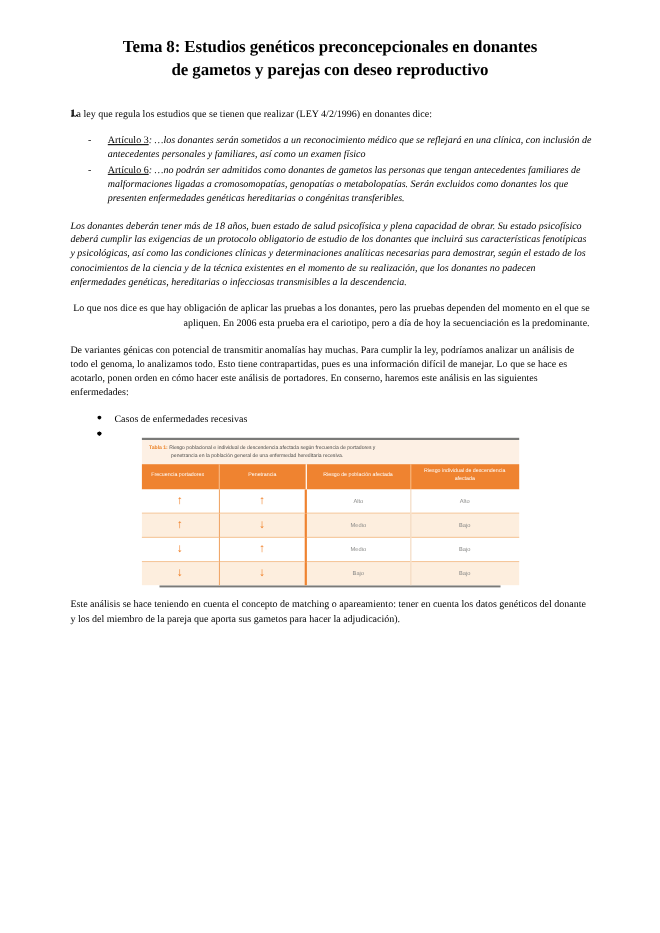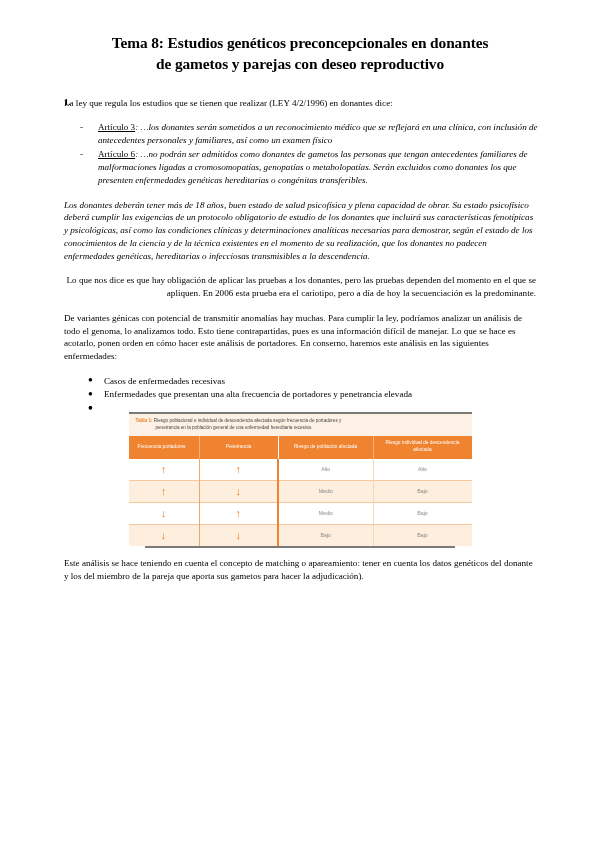--- a/index.html
+++ b/index.html
@@ -210,21 +210,21 @@
   <p class="body gap-before">Lo que nos dice es que hay obligación de aplicar las pruebas a los donantes, pero las pruebas dependen del momento en el que se apliquen. En 2006 esta prueba era el cariotipo, pero a día de hoy la secuenciación es la predominante.</p>
 
 
   <p class="body">De variantes génicas con potencial de transmitir anomalías hay muchas. Para cumplir la ley, podríamos analizar un análisis de todo el genoma, lo analizamos todo. Esto tiene contrapartidas, pues es una información difícil de manejar. Lo que se hace es acotarlo, ponen orden en cómo hacer este análisis de portadores. En conserno, haremos este análisis en las siguientes enfermedades:</p>
 
   <ul class="bullet-list">
     <li>
       <span class="bul">●</span><span>Casos de enfermedades recesivas</span>
     </li>
     <li>
-      <span class="bul">●</span><span>Enfermedades que presentan una alta frecuencia de portadores y penetrancia elevada</span>
+      <span class="bul">●</span>
     </li>
     <li>
       <span class="bul">●</span>
     </li>
     <li>
       <span class="bul">●</span>
     </li>
   </ul>
 
   <div class="figure-wrap">

